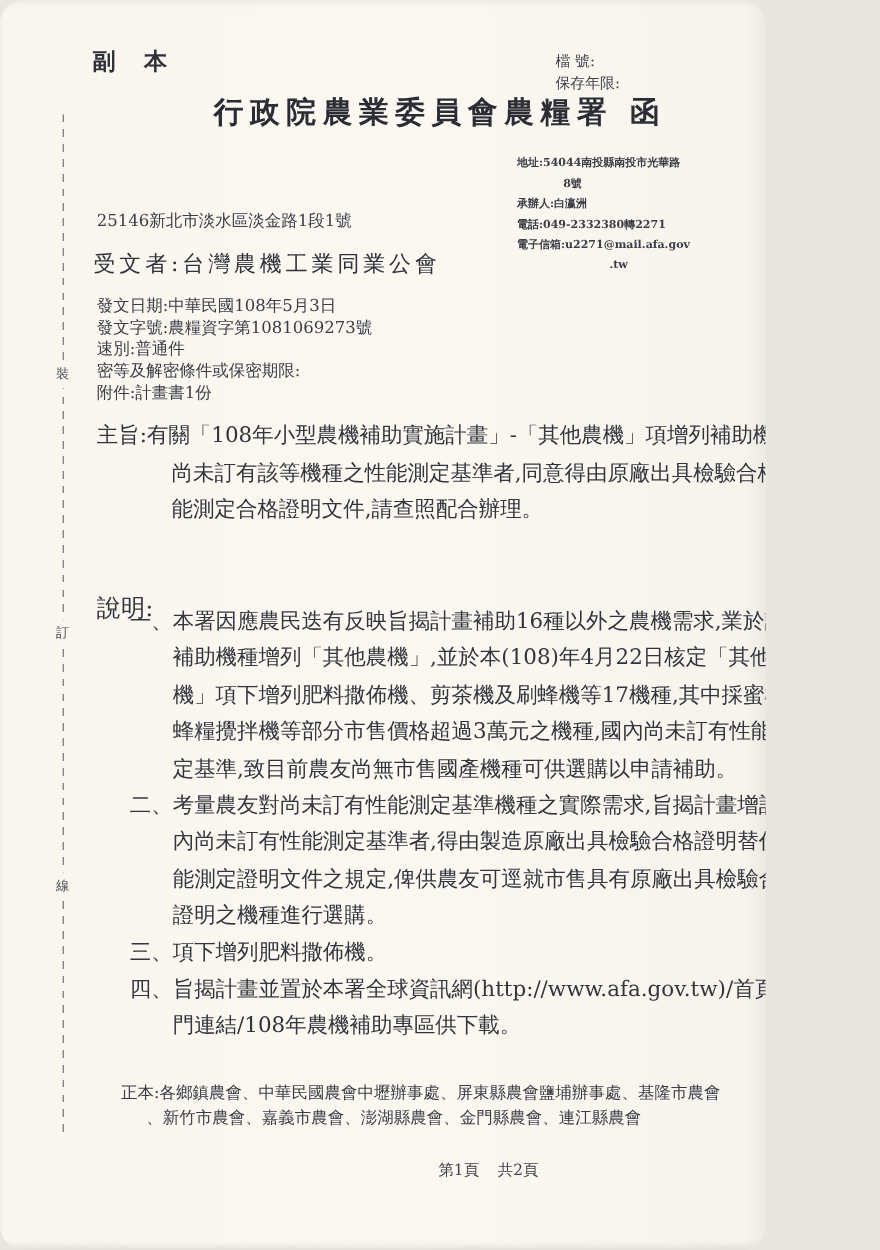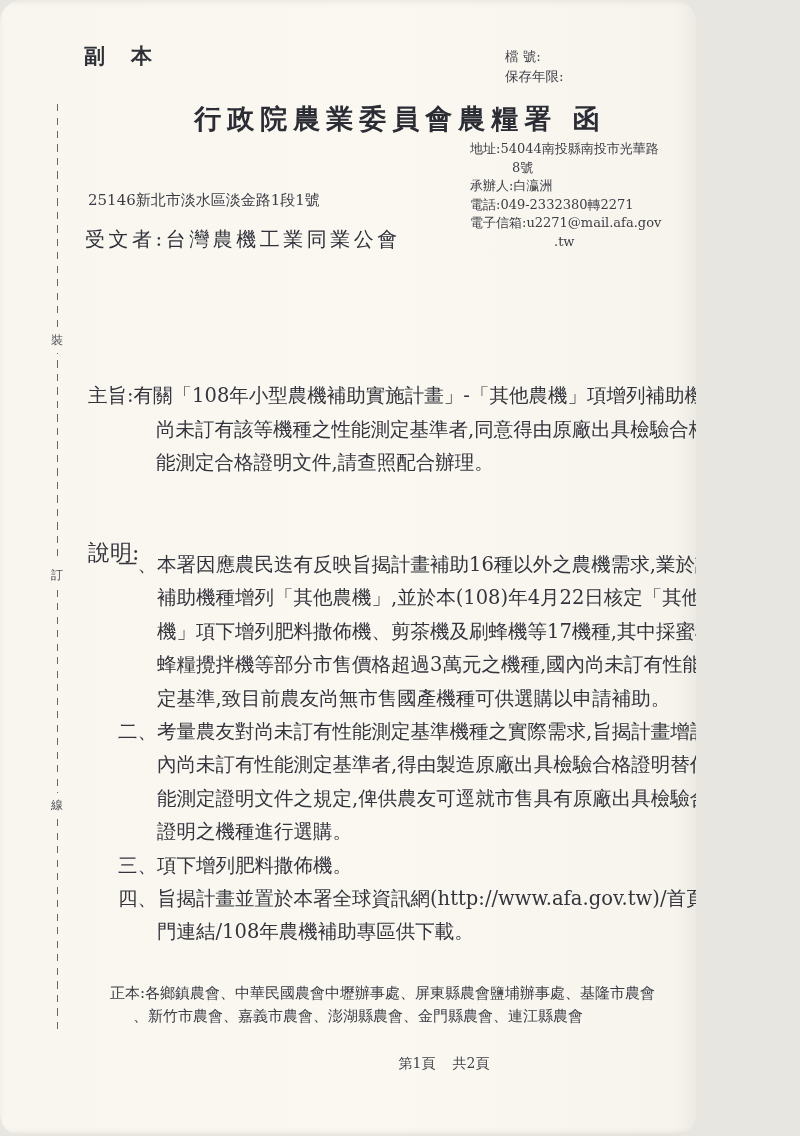--- a/index.html
+++ b/index.html
@@ -10,22 +10,22 @@
   }
   .page{
     position:relative;width:696px;height:1136px;overflow:hidden;
     background:linear-gradient(90deg,#f8f6ee 0%,#faf8f1 55%,#f6f4ec 97%,#eceae2 100%);
     color:#3a3a43;
     border-radius:22px;
   }
   .abs{position:absolute;}
   .copy-label{left:84px;top:42px;font-size:21px;letter-spacing:26px;color:#2e2f37;font-weight:bold;}
   .file-block{left:505px;top:46px;font-size:13.5px;line-height:20px;color:#3f3f48;}
-  .doc-title{left:0;top:101px;width:800px;text-align:center;font-size:27px;letter-spacing:6px;color:#2b2c34;font-weight:bold;}
-  .contact-block{left:470px;top:140px;font-size:13px;line-height:18.5px;color:#3c3c45;}
+  .doc-title{left:0;top:84px;width:800px;text-align:center;font-size:27px;letter-spacing:6px;color:#2b2c34;font-weight:bold;}
+  .contact-block{left:470px;top:140px;font-size:10px;line-height:18.5px;color:#3c3c45;font-weight:bold;}
   .contact-indent-1{padding-left:42px;}
   .contact-indent-2{padding-left:84px;}
   .sender-address{left:88px;top:191px;font-size:15px;color:#3c3c45;}
   .recipient-line{left:85px;top:226px;font-size:20px;letter-spacing:3.5px;color:#30313a;}
   .meta-block{left:88px;top:269px;font-size:15px;line-height:19.7px;color:#3c3c45;}
   .subject-para{left:88px;top:379px;width:652px;font-size:19.5px;line-height:33.5px;
     padding-left:68px;text-indent:-68px;color:#34343d;}
   .explain-label{left:88px;top:514px;font-size:22px;color:#34343d;margin-top:24px;}
   .items-block{left:118px;top:548px;width:622px;font-size:19.5px;line-height:33.4px;color:#34343d;}
   .item{padding-left:39px;text-indent:-39px;}
@@ -80,20 +80,27 @@
     <div>承辦人:白瀛洲</div>
     <div>電話:049-2332380轉2271</div>
     <div>電子信箱:u2271@mail.afa.gov</div>
     <div class="contact-indent-2">.tw</div>
   </div>
 
   <div class="abs sender-address">25146新北市淡水區淡金路1段1號</div>
 
   <div class="abs recipient-line">受文者:台灣農機工業同業公會</div>
 
+  <div class="abs meta-block">
+    <div>發文日期:中華民國108年5月3日</div>
+    <div>發文字號:農糧資字第1081069273號</div>
+    <div>速別:普通件</div>
+    <div>密等及解密條件或保密期限:</div>
+    <div>附件:計畫書1份</div>
+  </div>
 
   <div class="abs subject-para"><span>主旨:</span><span>有關「108年小型農機補助實施計畫」-「其他農機」項增列補助機種,倘係國內尚未訂有該等機種之性能測定基準者,同意得由原廠出具檢驗合格證明替代性能測定合格證明文件,請查照配合辦理。</span></div>
 
   <div class="abs explain-label">說明:</div>
 
   <div class="abs items-block">
     <div class="item"><span>一、</span><span>本署因應農民迭有反映旨揭計畫補助16種以外之農機需求,業於計畫補助機種增列「其他農機」,並於本(108)年4月22日核定「其他農機」項下增列肥料撒佈機、剪茶機及刷蜂機等17機種,其中採蜜機、蜂糧攪拌機等部分市售價格超過3萬元之機種,國內尚未訂有性能測定基準,致目前農友尚無市售國產機種可供選購以申請補助。</span></div>
     <div class="item"><span>二、</span><span>考量農友對尚未訂有性能測定基準機種之實際需求,旨揭計畫增訂國內尚未訂有性能測定基準者,得由製造原廠出具檢驗合格證明替代性能測定證明文件之規定,俾供農友可逕就市售具有原廠出具檢驗合格證明之機種進行選購。</span></div>
     <div class="item"><span>三、</span><span>項下增列肥料撒佈機。</span></div>
     <div class="item"><span>四、</span><span>旨揭計畫並置於本署全球資訊網(http://www.afa.gov.tw)/首頁/熱門連結/108年農機補助專區供下載。</span></div>

